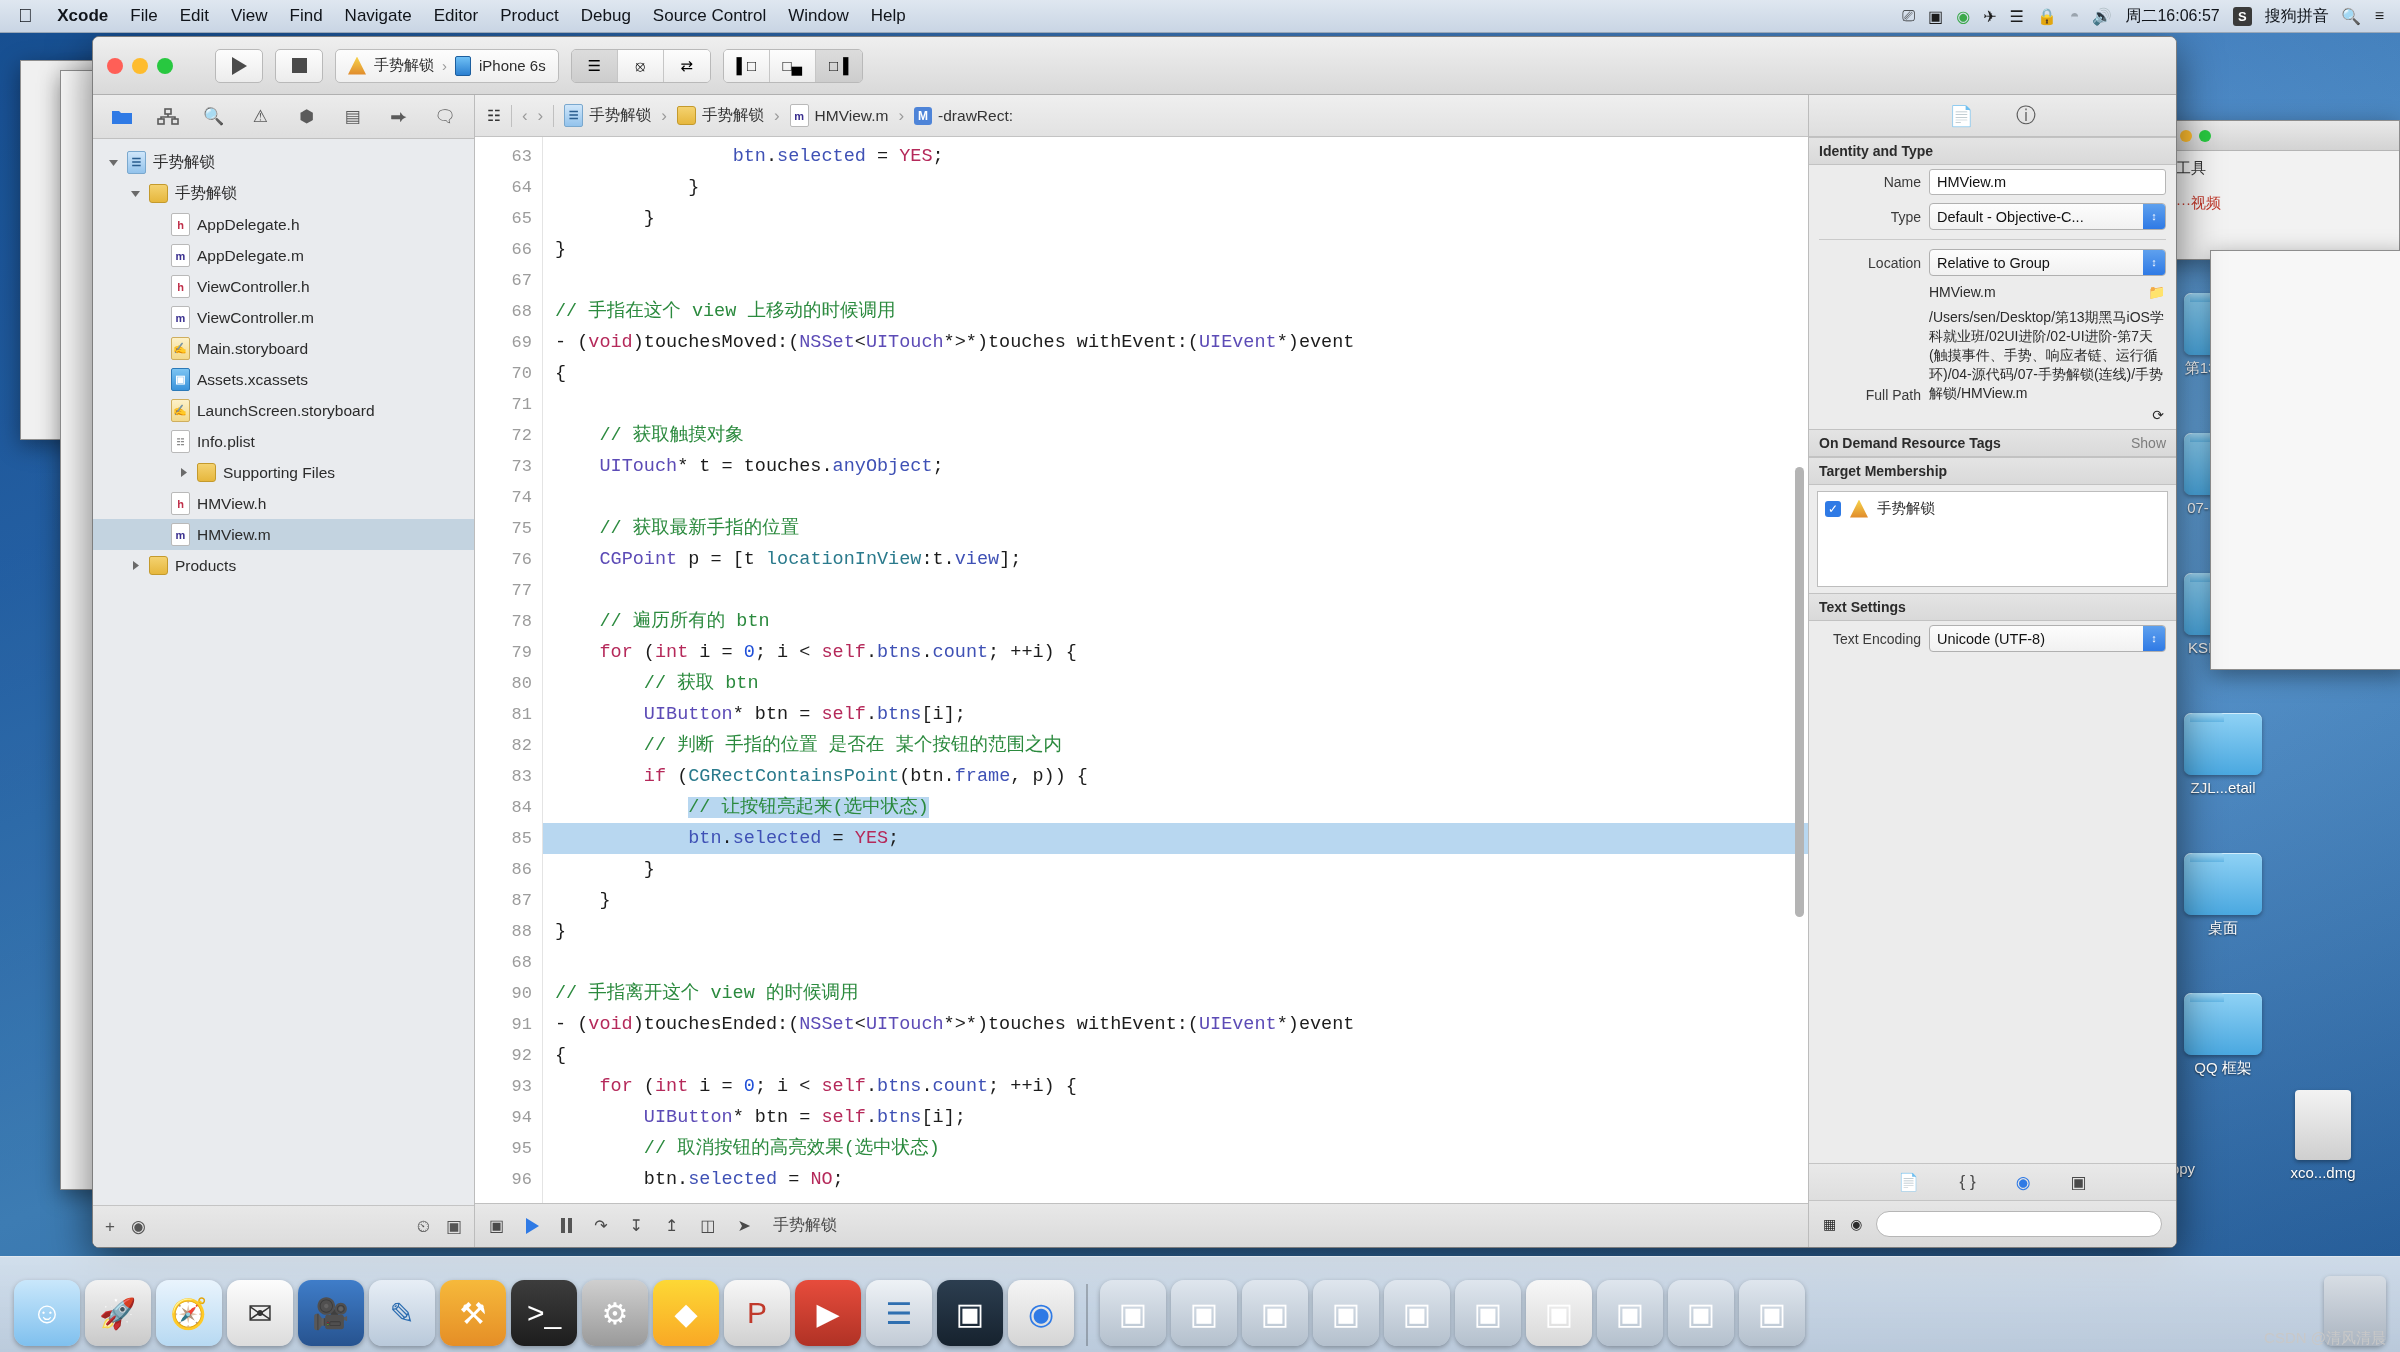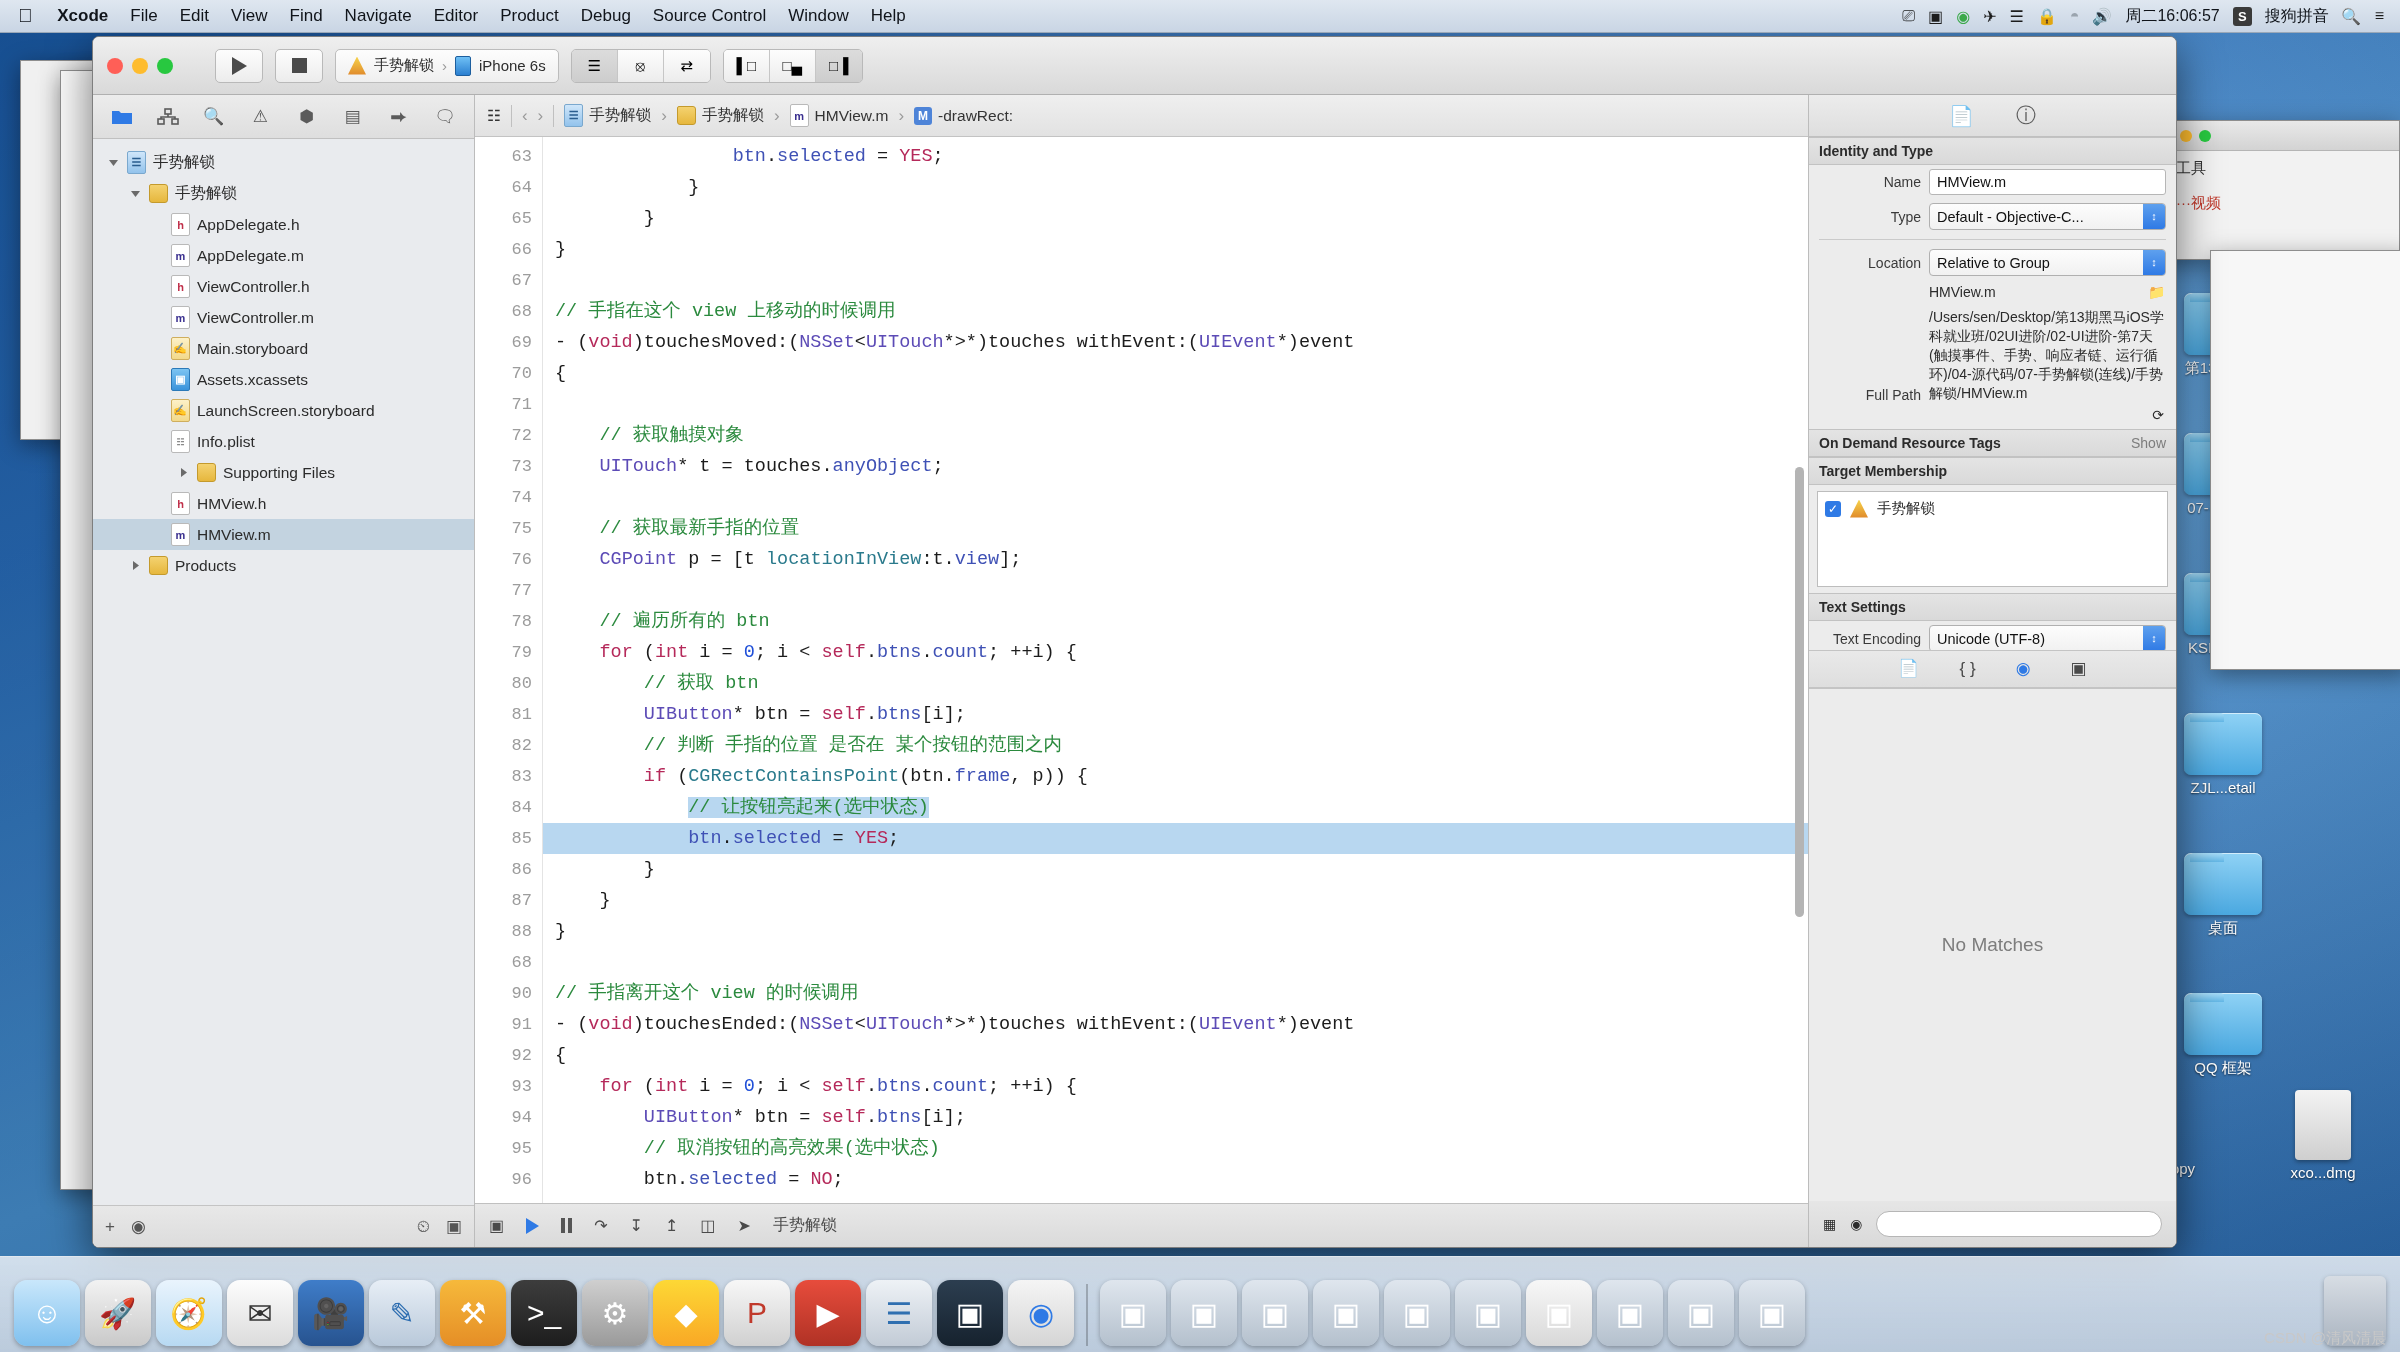--- a/index.html
+++ b/index.html
@@ -587,21 +587,20 @@
 
       </div>
 
       <div id="insp-libbar">
         <span>📄</span>
         <span>{ }</span>
         <span style="color:#2f7ae5">◉</span>
         <span>▣</span>
       </div>
 
-      <div id="insp-nomatch">No Matches</div>
 
       <div id="insp-footer">
         <span>▦</span>
         <span>◉</span>
         <span id="insp-search"></span>
       </div>
     </div>
   </div>
 </div>
 

